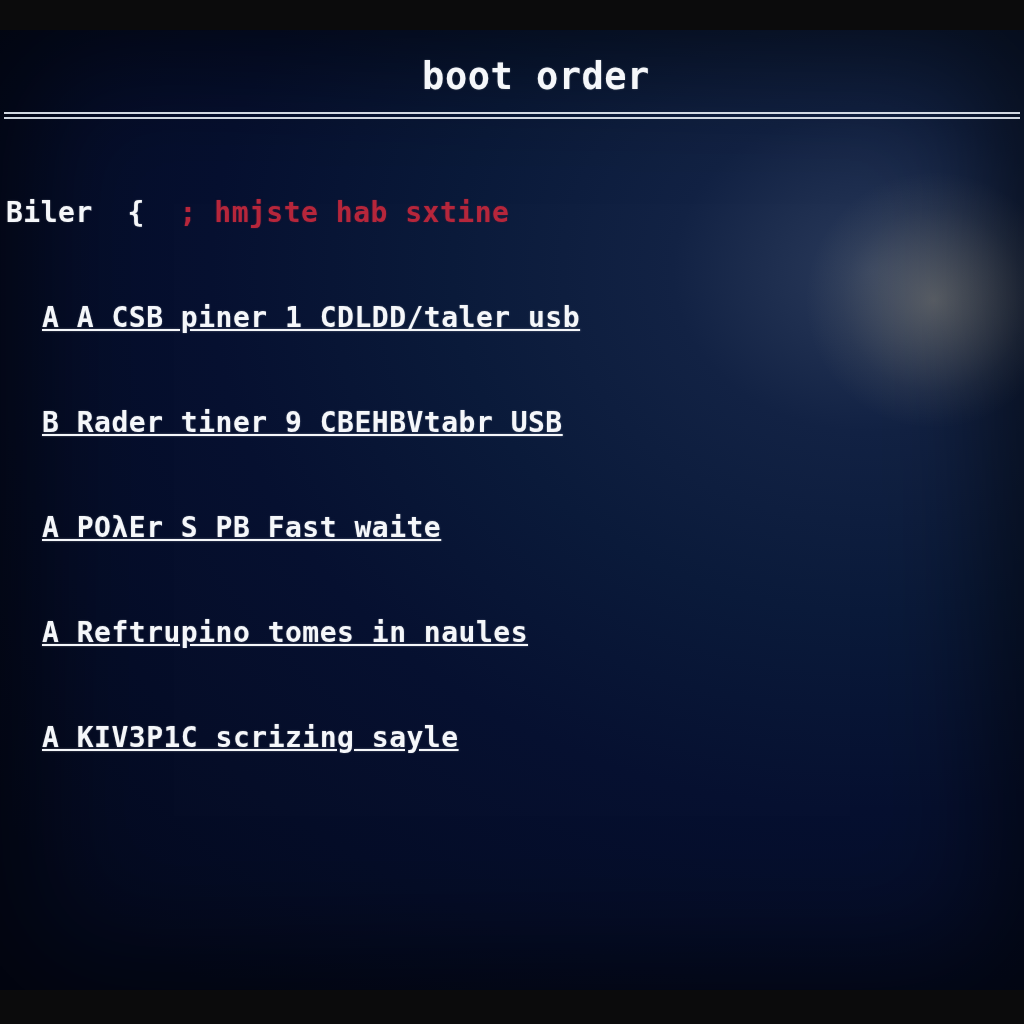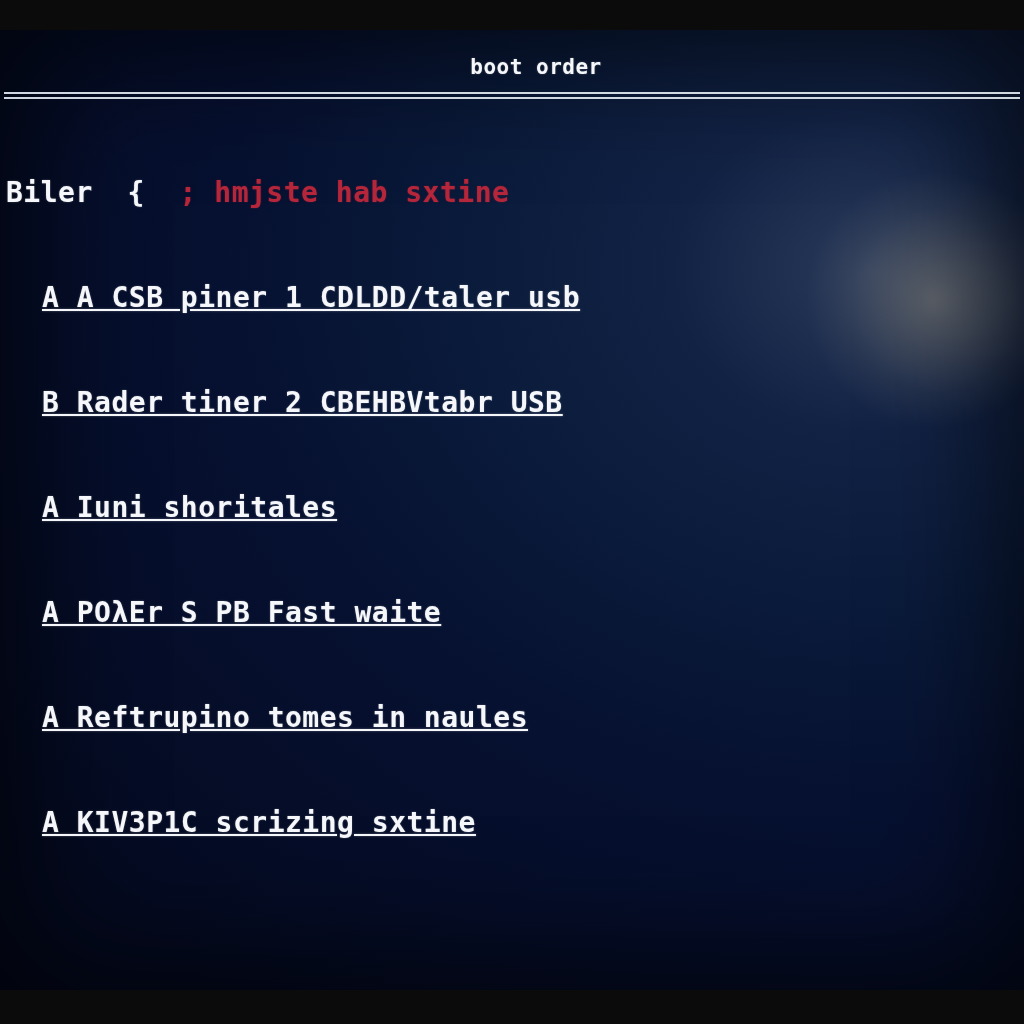--- a/index.html
+++ b/index.html
@@ -32,21 +32,21 @@
     font-size: 28px;
     line-height: 1.25;
     letter-spacing: 0.5px;
     text-shadow: 0 0 2px rgba(255,255,255,0.3);
     box-shadow: inset 0 0 120px 30px rgba(0,0,0,0.6);
   }
   .title {
     text-align: center;
     padding-top: 24px;
     padding-bottom: 8px;
-    font-size: 21px;
+    font-size: 37px;
     margin-left: 48px;
   }
   .rule-double {
     border-top: 2px solid #e8eef6;
     border-bottom: 2px solid #e8eef6;
     height: 3px;
     margin: 4px 4px 6px 4px;
     opacity: 0.9;
   }
   .body-block {
@@ -76,24 +76,23 @@
 <div class="bezel">
   <div class="screen">
 
     <div class="title">boot order</div>
 
     <div class="rule-double"></div>
 
     <div class="body-block">
       <span class="line header-line"><span class="white">Biler  {  </span><span class="red">; hmjste hab sxtine</span></span>
       <span class="line indent">A A CSB piner 1 CDLDD/taler usb</span>
-      <span class="line indent">B Rader tiner 2 CBEHBVtabr USB</span>
-      <span class="line indent">A Iuni shoritales</span>
+      <span class="line indent">B Rader tiner 9 CBEHBVtabr USB</span>
       <span class="line indent">A POλEr S PB Fast waite</span>
       <span class="line indent">A Reftrupino tomes in naules</span>
-      <span class="line indent">A KIV3P1C scrizing sxtine</span>
+      <span class="line indent">A KIV3P1C scrizing sayle</span>
       
       
     </div>
 
     <div class="glare"></div>
   </div>
 </div>
 
 </body></html>

